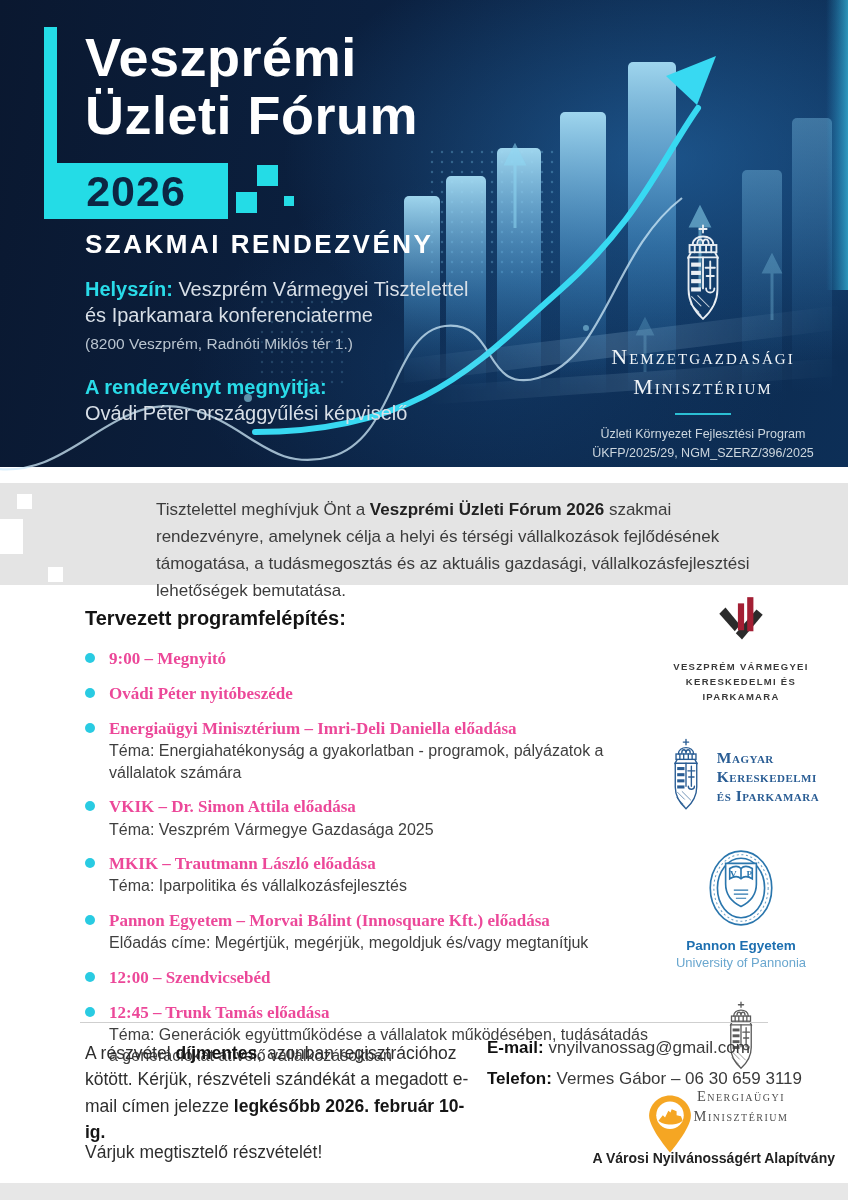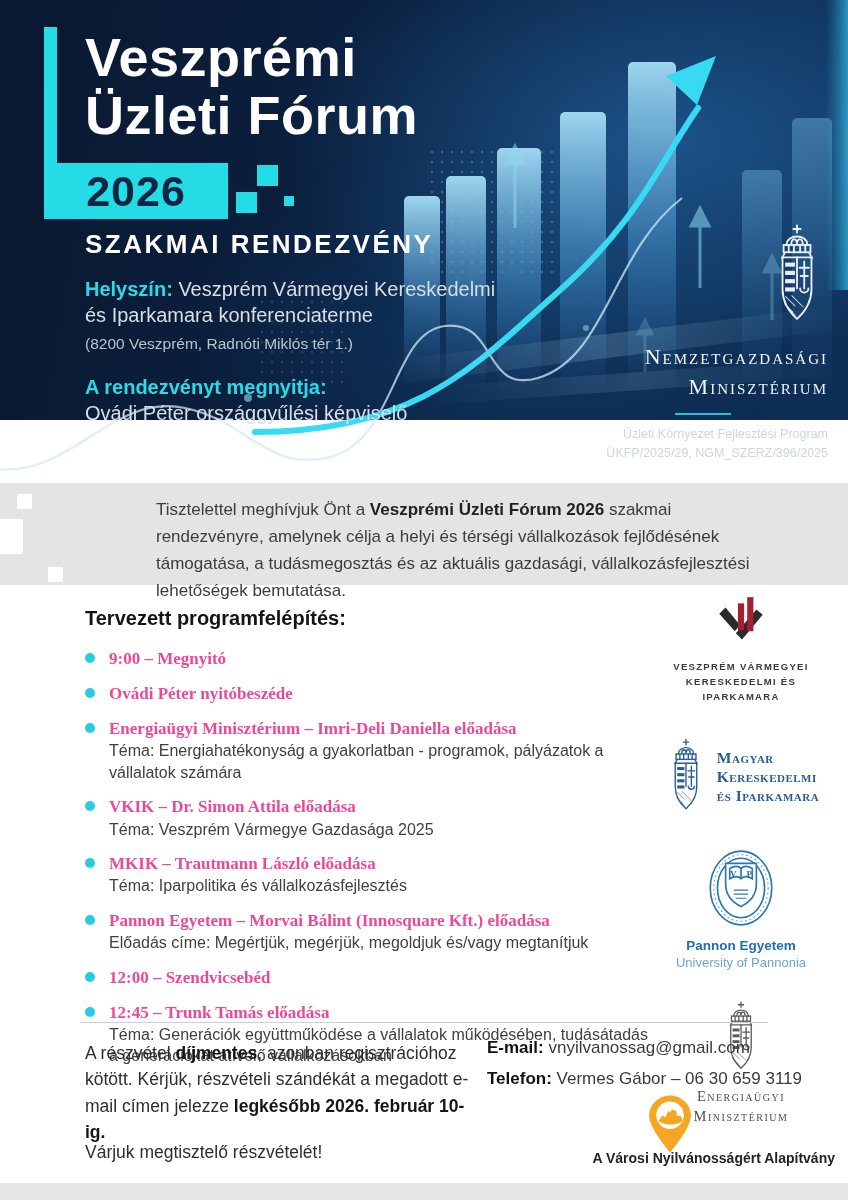--- a/index.html
+++ b/index.html
@@ -2,21 +2,21 @@
 <html><head>
 <meta charset="utf-8">
 <style>
   * { margin:0; padding:0; box-sizing:border-box; }
   html,body { background:#555; }
   body { font-family:"Liberation Sans", sans-serif; }
   .page { position:relative; width:848px; height:1200px; margin:0 auto; background:#ffffff; overflow:hidden; }
 
   
   .hero {
-    position:absolute; left:0; top:0; width:848px; height:420px;
+    position:absolute; left:0; top:0; width:848px; height:467px;
     background:
       radial-gradient(ellipse 540px 320px at 78% 34%, rgba(44,126,198,.50), transparent 70%),
       radial-gradient(ellipse 420px 260px at 58% 78%, rgba(28,92,155,.28), transparent 72%),
       linear-gradient(100deg,#0a1830 0%, #0b2141 45%, #0d2f57 100%);
   }
   .hero-bg { position:absolute; left:0; top:0; }
   .bracket { position:absolute; left:44px; top:27px; width:13px; height:192px; background:#24dce6; }
   .hero-title { position:absolute; left:85px; top:28px; color:#ffffff; font-size:54px; font-weight:800; line-height:1.08; letter-spacing:.5px; }
   .year-box { position:absolute; left:44px; top:163px; width:184px; height:56px; background:#24dce6; display:flex; align-items:center; justify-content:center; }
   .year-box span { color:#0c2643; font-size:43px; font-weight:800; letter-spacing:1px; }
@@ -24,21 +24,21 @@
   .sq1 { left:257px; top:165px; width:21px; height:21px; }
   .sq2 { left:236px; top:192px; width:21px; height:21px; }
   .sq3 { left:284px; top:196px; width:10px; height:10px; }
   .hero-subtitle { position:absolute; left:85px; top:229px; color:#ffffff; font-size:26px; font-weight:800; letter-spacing:2.5px; }
 
   .details { position:absolute; left:85px; top:276px; width:440px; color:#d8dfe7; font-size:20px; line-height:26px; }
   .d-block { margin-bottom:17px; }
   .d-label { color:#29dbe8; font-weight:800; }
   .d-note { font-size:15.5px; color:#b9c4cf; margin-top:3px; }
 
-  .ngm { position:absolute; left:578px; top:222px; width:250px; text-align:right; color:#ffffff; }
+  .ngm { position:absolute; left:578px; top:222px; width:250px; text-align:center; color:#ffffff; }
   .ngm-crest { color:#e9eef3; }
   .ngm-name { font-family:"Liberation Serif", serif; font-variant:small-caps; font-size:22px; letter-spacing:2px; line-height:1.35; color:#f1f5f8; margin-top:8px; }
   .ngm-divider { width:56px; height:2px; background:#2bbfd4; margin:12px auto 10px auto; }
   .ngm-program { font-size:12.5px; color:#ccd6de; line-height:1.5; }
 
   
   .gray-band { position:absolute; left:0; top:483px; width:848px; height:102px; background:#e4e4e4; }
   .wsq { position:absolute; background:#ffffff; }
   .wsq1 { left:17px; top:11px; width:15px; height:15px; }
   .wsq2 { left:0px; top:36px; width:23px; height:35px; }
@@ -188,21 +188,21 @@
       <span>2026</span>
     </div>
     <div class="deco-sq sq1"></div>
     <div class="deco-sq sq2"></div>
     <div class="deco-sq sq3"></div>
 
     <div class="hero-subtitle">SZAKMAI RENDEZVÉNY</div>
 
     <div class="details">
       <div class="d-block">
-        <div><span class="d-label">Helyszín:</span> <span>Veszprém Vármegyei Kereskedelmi</span></div>
+        <div><span class="d-label">Helyszín:</span> <span>Veszprém Vármegyei Tisztelettel</span></div>
         <div>és Iparkamara konferenciaterme</div>
         <div class="d-note">(8200 Veszprém, Radnóti Miklós tér 1.)</div>
       </div>
       <div class="d-block">
         <div class="d-label">A rendezvényt megnyitja:</div>
         <div>Ovádi Péter országgyűlési képviselő</div>
       </div>
     </div>
 
     <div class="ngm">

